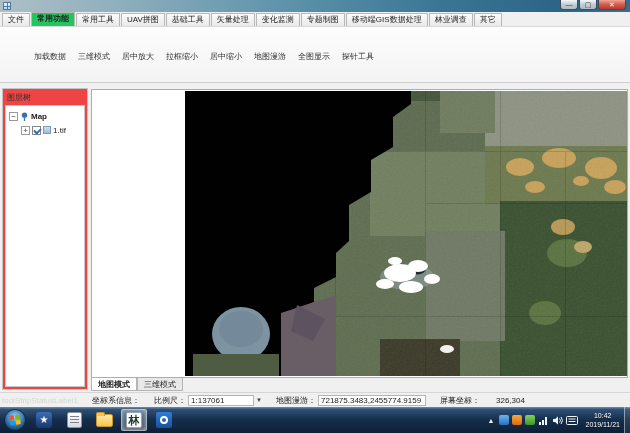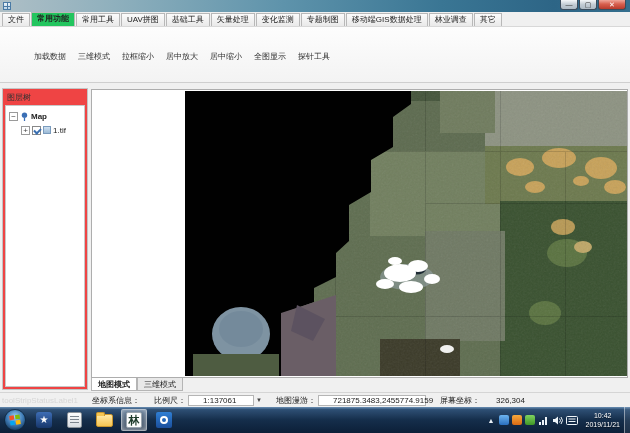--- a/index.html
+++ b/index.html
@@ -54,21 +54,21 @@
 
   .maptabs { position:absolute; left:91px; top:295px; height:13px; display:flex; }
   .mtab { padding:1px 6px 0 6px; border:1px solid #b5b5b5; border-top:none; background:#e8e8e8; line-height:11px; }
   .mtab.active { background:#fff; font-weight:bold; }
 
   
   .statusbar { position:absolute; left:0; top:392px; width:630px; height:15px; background:#f0f0f0;
     border-top:1px solid #d5d5d5; display:flex; align-items:center; white-space:nowrap; }
   .statusbar .faint { color:#d6d6d6; margin-left:2px; }
   .statusbar .slabel { margin-left:14px; color:#222; }
-  .sval-box { background:#fff; border:1px solid #b5b5b5; height:11px; line-height:10px; padding:0 14px; margin-left:2px; }
+  .sval-box { background:#fff; border:1px solid #b5b5b5; height:11px; line-height:10px; padding:0 2px; margin-left:2px; }
   .scale-box { width:66px; }
   .coord-box { width:108px; }
   .dd-arrow { font-size:6px; color:#444; margin-left:2px; }
   .sval { margin-left:16px; }
 
   
   .taskbar { position:absolute; left:0; top:407px; width:630px; height:26px;
     background:linear-gradient(#6a8fb4 0%,#2e4f74 10%,#152e4b 50%,#0c1f38 100%); display:flex; align-items:center; }
   .startorb { width:24px; height:24px; margin-left:3px; flex:none; }
   .tapp { width:26px; height:22px; margin-left:4px; border-radius:2px; display:flex; align-items:center; justify-content:center; flex:none; }
@@ -150,45 +150,51 @@
         <g stroke="#2e75b6" stroke-width="2">
             <line x1="13.5" y1="14" x2="20.5" y2="14"></line>
             <line x1="17" y1="10.5" x2="17" y2="17.5"></line>
           </g>
         <line x1="22.5" y1="20" x2="27" y2="25" stroke="#2e75b6" stroke-width="2.5"></line>
       </svg>
       <div class="lbl">三维模式</div>
     </div>
     <div class="tbtn">
       <svg viewBox="0 0 30 30">
+        <circle cx="14" cy="12" r="9" fill="#fff" stroke="#5b9bd5" stroke-width="1.5"></circle>
+        <g stroke="#2e75b6" stroke-width="2.2">
+            <line x1="9.5" y1="12" x2="18.5" y2="12"></line>
+            <line x1="14" y1="7.5" x2="14" y2="16.5"></line>
+          </g>
+        <line x1="20.5" y1="19.5" x2="26" y2="25.5" stroke="#2e75b6" stroke-width="2.5"></line>
+      </svg>
+      <div class="lbl">居中放大</div>
+    </div>
+    <div class="tbtn">
+      <svg viewBox="0 0 30 30">
         <rect x="2" y="2" width="14" height="13" fill="none" stroke="#5b9bd5" stroke-width="1.2" stroke-dasharray="3 2"></rect>
         <circle cx="17" cy="14" r="7.5" fill="#fff" stroke="#5b9bd5" stroke-width="1.5"></circle>
         <line x1="13.5" y1="14" x2="20.5" y2="14" stroke="#2e75b6" stroke-width="2"></line>
         <line x1="22.5" y1="20" x2="27" y2="25" stroke="#2e75b6" stroke-width="2.5"></line>
       </svg>
       <div class="lbl">拉框缩小</div>
     </div>
     <div class="tbtn">
       <svg viewBox="0 0 30 30">
         <circle cx="14" cy="12" r="9" fill="#fff" stroke="#5b9bd5" stroke-width="1.5"></circle>
-        <g stroke="#2e75b6" stroke-width="2.2">
-            <line x1="9.5" y1="12" x2="18.5" y2="12"></line>
-            <line x1="14" y1="7.5" x2="14" y2="16.5"></line>
-          </g>
-        <line x1="20.5" y1="19.5" x2="26" y2="25.5" stroke="#2e75b6" stroke-width="2.5"></line>
-      </svg>
-      <div class="lbl">居中放大</div>
-    </div>
-    <div class="tbtn">
-      <svg viewBox="0 0 30 30">
-        <circle cx="14" cy="12" r="9" fill="#fff" stroke="#5b9bd5" stroke-width="1.5"></circle>
         <line x1="9.5" y1="12" x2="18.5" y2="12" stroke="#2e75b6" stroke-width="2.2"></line>
         <line x1="20.5" y1="19.5" x2="26" y2="25.5" stroke="#2e75b6" stroke-width="2.5"></line>
       </svg>
       <div class="lbl">居中缩小</div>
+    </div>
+    <div class="tbtn">
+      <svg viewBox="0 0 30 30">
+        <path d="M9 26 C6.5 22.5 4.5 17.5 5.2 14.2 c.6-1.6 2.6-1.2 3 .3 L9.5 17 V6.5 c0-1.9 2.6-1.9 2.6 0 V14 M12.1 14 V4.5 c0-1.9 2.6-1.9 2.6 0 V14 M14.7 14 V5.5 c0-1.9 2.6-1.9 2.6 0 V14 M17.3 14.5 V7.5 c0-1.8 2.6-1.8 2.6 0 V18.5 c0 4-1.8 7.5-5.2 7.5 H9.5" fill="none" stroke="#8fb6dd" stroke-width="1.6" stroke-linecap="round" stroke-linejoin="round"></path>
+      </svg>
+      <div class="lbl">地图漫游</div>
     </div>
     <div class="tbtn">
       <svg viewBox="0 0 30 30">
         <circle cx="14" cy="12" r="9" fill="#fff" stroke="#5b9bd5" stroke-width="1.5"></circle>
         <text x="14" y="15" font-size="7.5" text-anchor="middle" fill="#2e75b6" font-family="sans-serif">1:1</text>
         <line x1="20.5" y1="19.5" x2="26" y2="25.5" stroke="#2e75b6" stroke-width="2.5"></line>
       </svg>
       <div class="lbl">全图显示</div>
     </div>
     <div class="tbtn">

